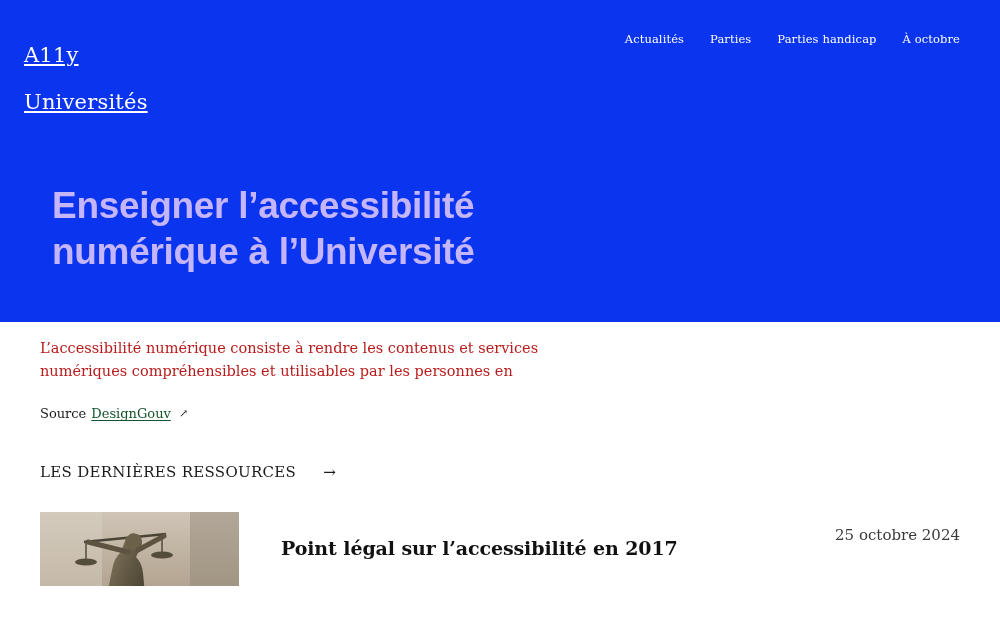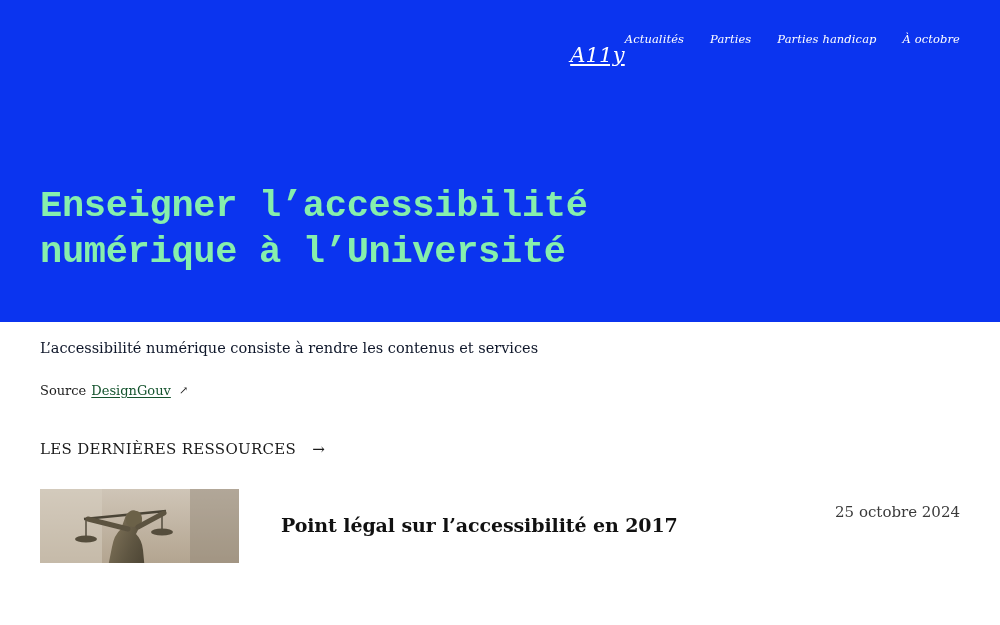--- a/index.html
+++ b/index.html
@@ -18,23 +18,22 @@
   
   .hero {
     position: relative;
     background: #0B34EF;
     height: 322px;
     box-sizing: border-box;
   }
   .topbar {
     display: flex;
     align-items: flex-start;
-    justify-content: flex-end;
-    padding: 20px 40px 0 60px;
-    font-style: italic;
+    justify-content: space-between;
+    padding: 20px 40px 0 24px;
   }
   .logo {
     color: #ffffff;
     font-family: "DejaVu Serif", serif;
     font-size: 21px;
     line-height: 1.12;
     letter-spacing: 0.2px;
     white-space: pre-line;
     font-weight: 400;
   }
@@ -50,41 +49,41 @@
   .nav-link {
     color: #ffffff;
     font-family: "DejaVu Serif", serif;
     font-size: 11.5px;
     text-decoration: none;
     letter-spacing: 0.1px;
     white-space: nowrap;
   }
   .hero-title {
     position: absolute;
-    left: 40px;
+    left: 52px;
     top: 158px;
-    color: #86efac;
-    font-family: Liberation Mono, monospace;
+    color: #c4b5fd;
+    font-family: Liberation Sans, sans-serif;
     font-weight: 700;
     font-size: 37px;
     line-height: 1.26;
     letter-spacing: -0.3px;
     max-width: 640px;
   }
   .hero-title .l {
     display: block;
   }
 
   
   .main {
     padding: 0 40px;
     box-sizing: border-box;
   }
   .intro {
-    color: #0f172a;
+    color: #b91c1c;
     font-family: "DejaVu Serif", serif;
     font-size: 14.5px;
     line-height: 1.62;
     max-width: 500px;
   }
   .intro .l {
     display: block;
   }
   .source-row {
     margin-top: 23px;
@@ -105,21 +104,21 @@
     font-size: 11px;
     color: #1a1a1a;
     transform: translateY(-1px);
     margin-left: 3px;
   }
 
   .section-link {
     margin-top: 42px;
     display: inline-flex;
     align-items: center;
-    gap: 16px;
+    gap: 27px;
     font-family: "DejaVu Serif", serif;
     font-size: 15px;
     letter-spacing: 0.3px;
     color: #1a1a1a;
     text-decoration: none;
   }
   .section-link .label {
     border-bottom: 1px solid transparent;
   }
   .arrow {
@@ -175,20 +174,21 @@
 </style>
 </head>
 <body>
 
 <header class="hero">
 
   <div class="topbar">
 
     <a class="logo" href="#">
       <span class="logo-line">A11y</span>
+      <span class="logo-line">Universités</span>
     </a>
 
     <nav class="nav">
       <a class="nav-link" href="#">Actualités</a>
       <a class="nav-link" href="#">Parties</a>
       <a class="nav-link" href="#">Parties handicap</a>
       <a class="nav-link" href="#">À octobre</a>
     </nav>
 
   </div>
@@ -197,20 +197,21 @@
     <span class="l">Enseigner l’accessibilité</span>
     <span class="l">numérique à l’Université</span>
   </h1>
 
 </header>
 
 <main class="main">
 
   <p class="intro">
     <span class="l">L’accessibilité numérique consiste à rendre les contenus et services</span>
+    <span class="l">numériques compréhensibles et utilisables par les personnes en</span>
   </p>
 
   <div class="source-row">
     <span>Source</span>
     <a class="source-link" href="#">DesignGouv</a>
     <span class="ext-icon">↗</span>
   </div>
 
   <a class="section-link" href="#">
     <span class="label">LES DERNIÈRES RESSOURCES</span>

